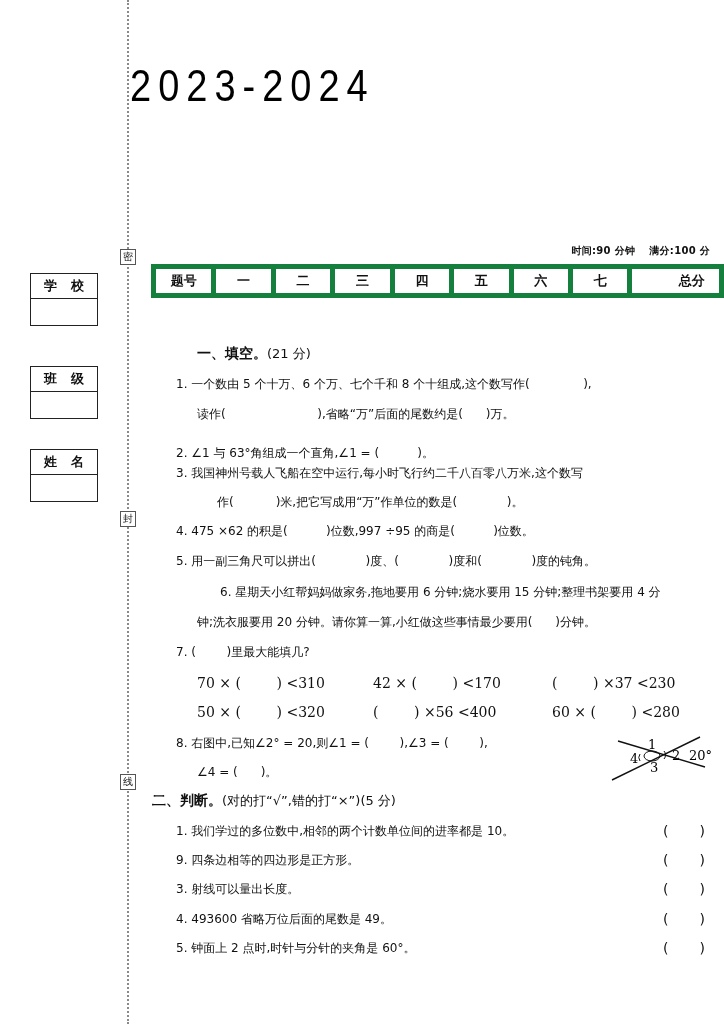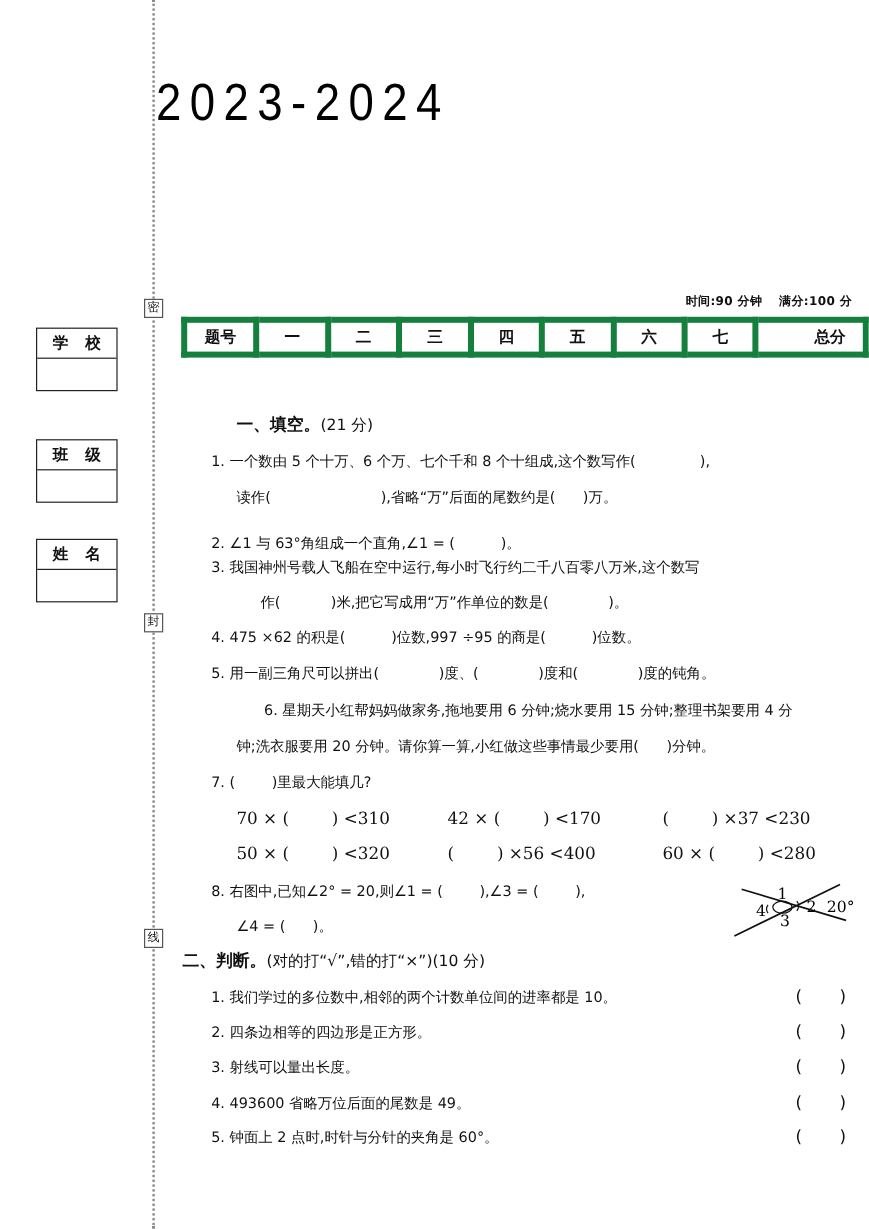--- a/index.html
+++ b/index.html
@@ -119,24 +119,24 @@
     <path d="M64 16 A 6 6 0 0 1 64 24" fill="none" stroke="#111" stroke-width="1"></path>
     <text x="48" y="14" font-size="13" font-family="DejaVu Serif, serif">1</text>
     <text x="72" y="25" font-size="13" font-family="DejaVu Serif, serif">2</text>
     <text x="50" y="37" font-size="13" font-family="DejaVu Serif, serif">3</text>
     <text x="30" y="28" font-size="13" font-family="DejaVu Serif, serif">4</text>
     <text x="89" y="25" font-size="13" font-family="DejaVu Serif, serif">20°</text>
   </svg>
 </div>
 
 <div class="sec" style="top:792px;">
-  <span>二、判断。</span><span class="note">(对的打“√”,错的打“×”)(10 分)</span>
+  <span>二、判断。</span><span class="note">(对的打“√”,错的打“×”)(5 分)</span>
 </div>
 <div class="q" style="left:176px; top:823px;">1. 我们学过的多位数中,相邻的两个计数单位间的进率都是 10。</div>
 <div class="judge-paren" style="top:823px;">(       )</div>
-<div class="q" style="left:176px; top:852px;">2. 四条边相等的四边形是正方形。</div>
+<div class="q" style="left:176px; top:852px;">9. 四条边相等的四边形是正方形。</div>
 <div class="judge-paren" style="top:852px;">(       )</div>
 <div class="q" style="left:176px; top:881px;">3. 射线可以量出长度。</div>
 <div class="judge-paren" style="top:881px;">(       )</div>
 <div class="q" style="left:176px; top:911px;">4. 493600 省略万位后面的尾数是 49。</div>
 <div class="judge-paren" style="top:911px;">(       )</div>
 <div class="q" style="left:176px; top:940px;">5. 钟面上 2 点时,时针与分针的夹角是 60°。</div>
 <div class="judge-paren" style="top:940px;">(       )</div>
 
 </body></html>

